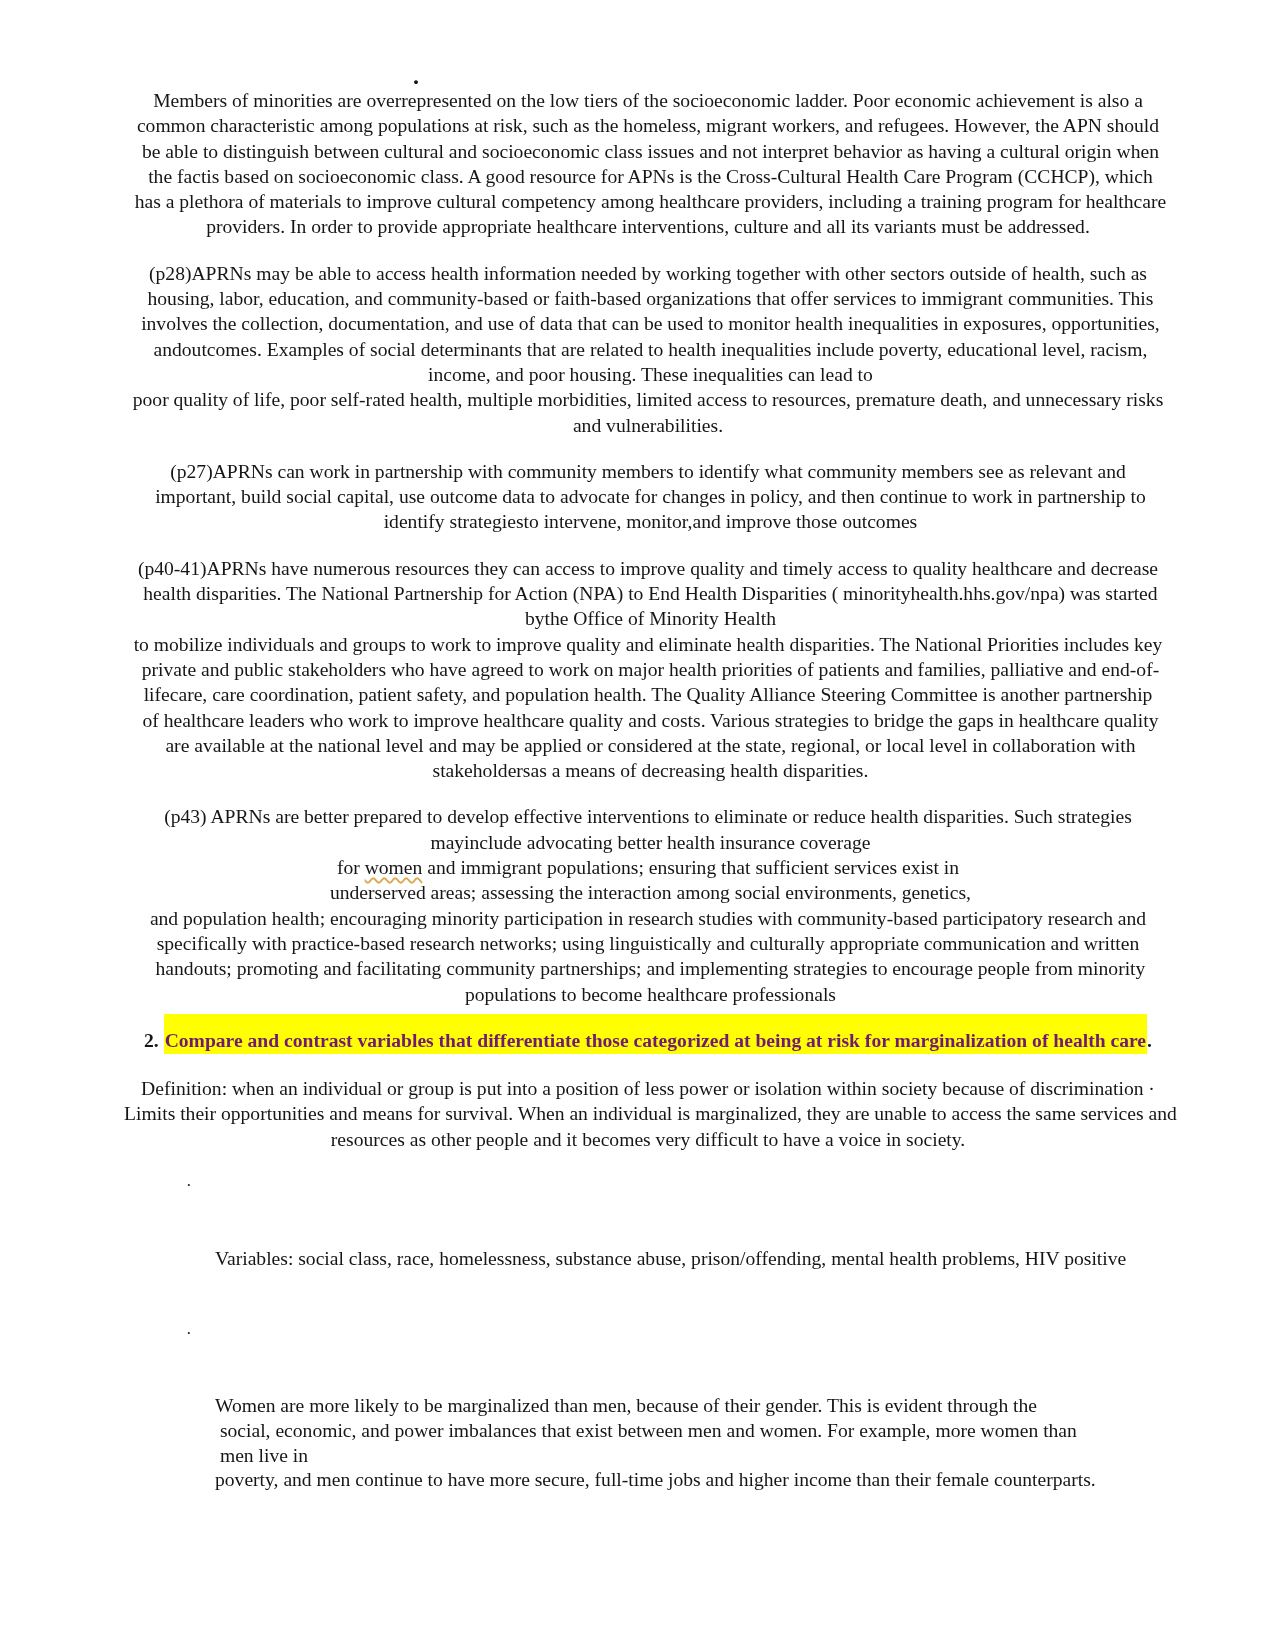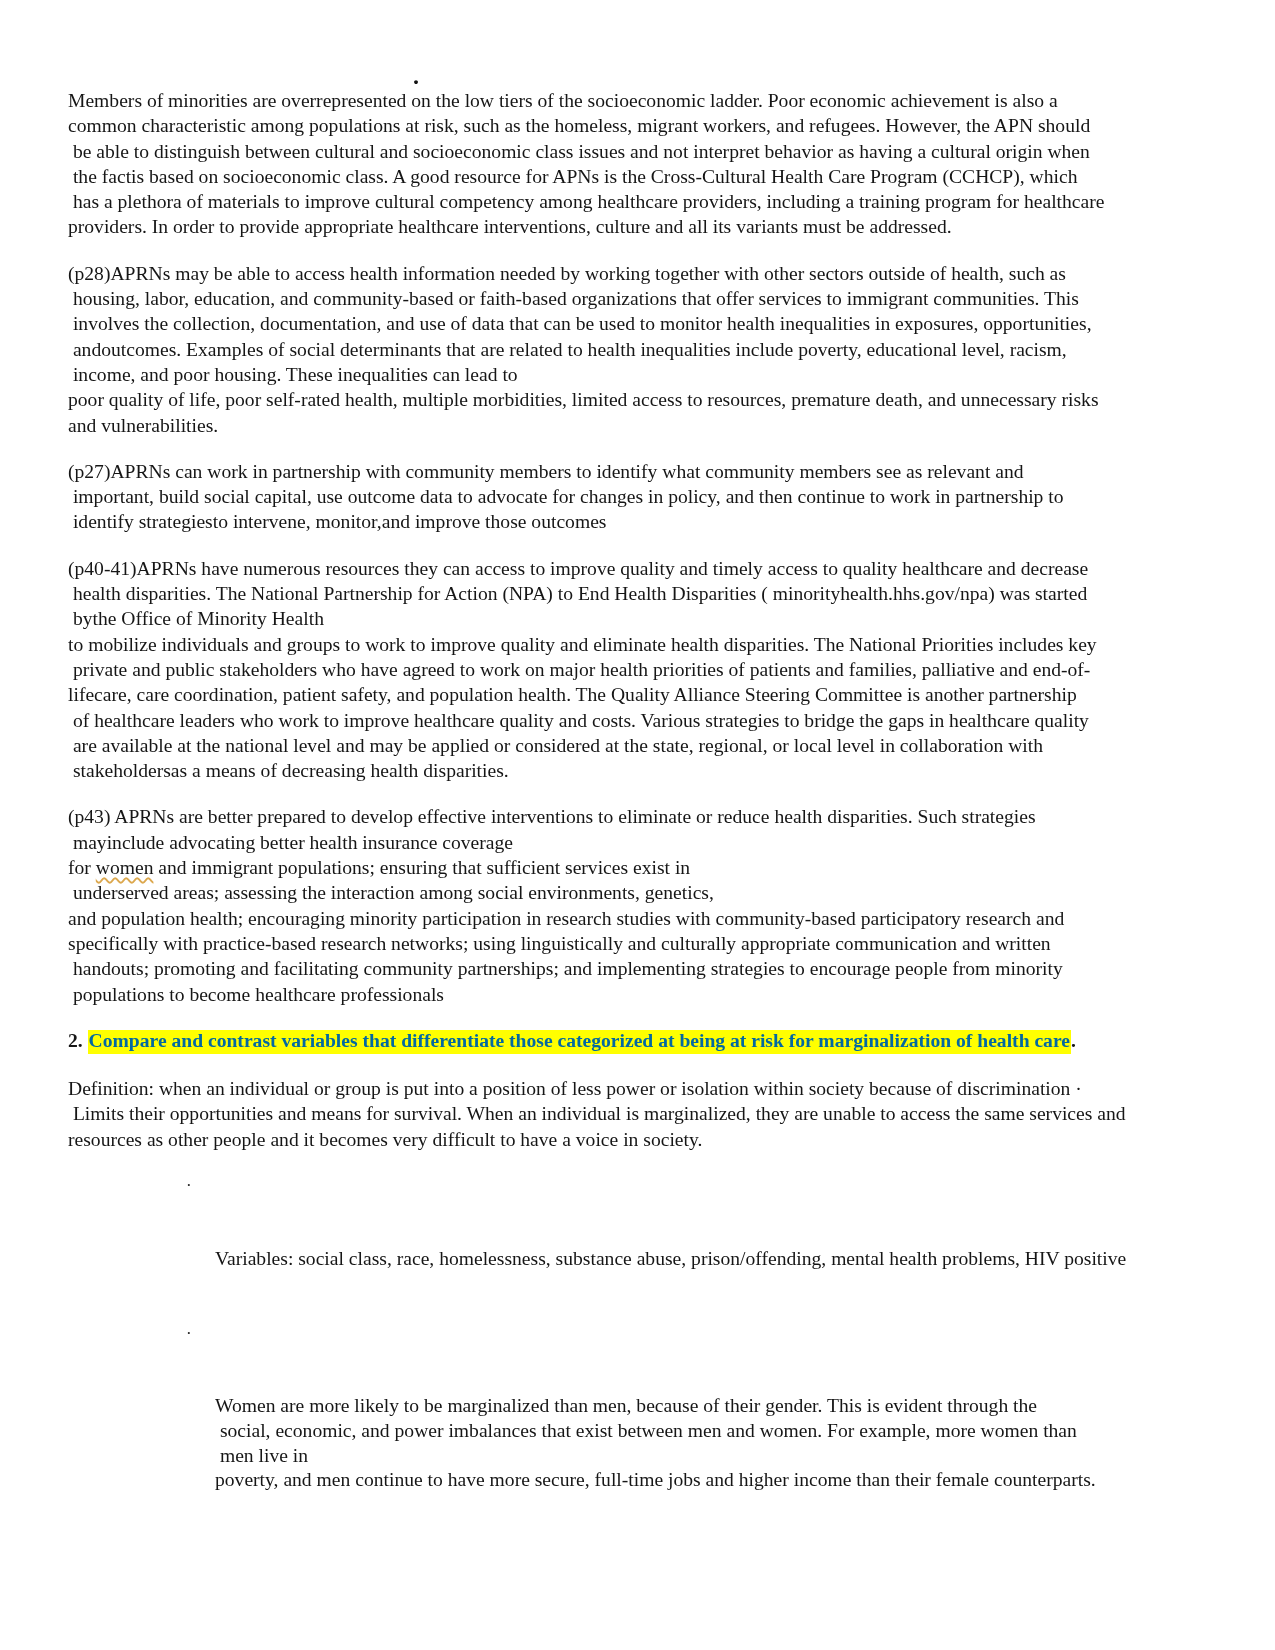--- a/index.html
+++ b/index.html
@@ -25,29 +25,30 @@
     position: absolute;
     left: 68px;
     top: 88px;
     width: 1160px;
     font-size: 19.6px;
     line-height: 25.3px;
   }
   .para {
     margin: 0 0 21px 0;
     white-space: pre-wrap;
+    text-align: center;
   }
   .para.heading {
     font-weight: bold;
     margin-bottom: 23px;
   }
   .para.heading mark {
     background: #ffff00;
-    color: #0369a1;
-    padding: 0 1px 3px 1px;
+    color: #701a75;
+    padding: 16px 1px 3px 1px;
   }
   .para.marginalization { margin-bottom: 0; }
   .term-underline { text-decoration: underline; text-decoration-thickness: 1.5px; }
   .squiggle {
     text-decoration-line: underline;
     text-decoration-style: wavy;
     text-decoration-color: #dca84e;
     text-decoration-thickness: 1.5px;
     text-underline-offset: 3px;
   }

